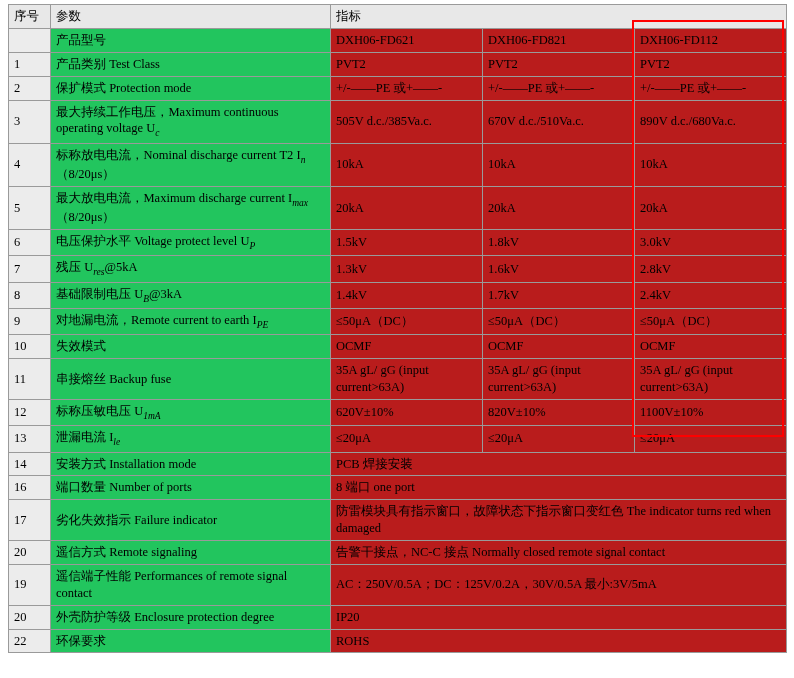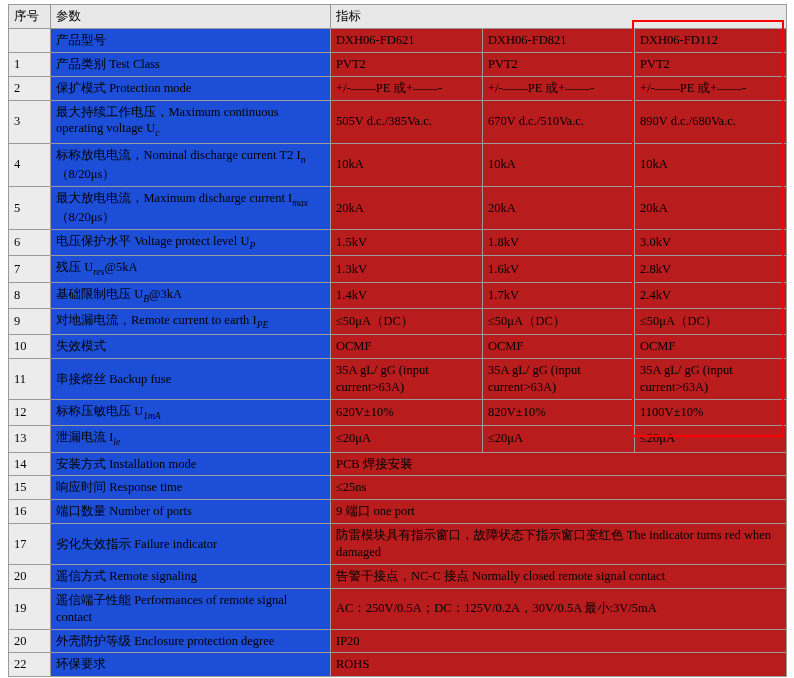--- a/index.html
+++ b/index.html
@@ -42,21 +42,21 @@
   tr.head td {
     background: #e8e8e8;
     font-weight: normal;
   }
   td.idx {
     background: #ececec;
     text-align: left;
     padding-left: 5px;
   }
   td.idx.blank { background: #ececec; }
-  td.param { background: #1d4ed8; }
+  td.param { background: #22c55e; }
   td.val { background: #b91c1c; }
   .tall { height: 38px; }
   .sub {
     vertical-align: sub;
     font-size: 9.5px;
   }
   em.it {
     font-style: italic;
   }
   .hl-box {
@@ -222,30 +222,25 @@
         <td class="val">≤20μA</td>
         <td class="val">≤20μA</td>
       </tr>
 
       <tr>
         <td class="idx">14</td>
         <td class="param">安装方式 Installation mode</td>
         <td class="val" colspan="3">PCB 焊接安装</td>
       </tr>
 
-      <tr>
-        <td class="idx">15</td>
-        <td class="param">响应时间 Response time</td>
-        <td class="val" colspan="3">≤25ns</td>
-      </tr>
 
       <tr>
         <td class="idx">16</td>
         <td class="param">端口数量 Number of ports</td>
-        <td class="val" colspan="3">9 端口 one port</td>
+        <td class="val" colspan="3">8 端口 one port</td>
       </tr>
 
       <tr class="tall">
         <td class="idx">17</td>
         <td class="param">劣化失效指示 Failure indicator</td>
         <td class="val" colspan="3">防雷模块具有指示窗口，故障状态下指示窗口变红色 The indicator turns red when damaged</td>
       </tr>
 
       <tr>
         <td class="idx">20</td>

